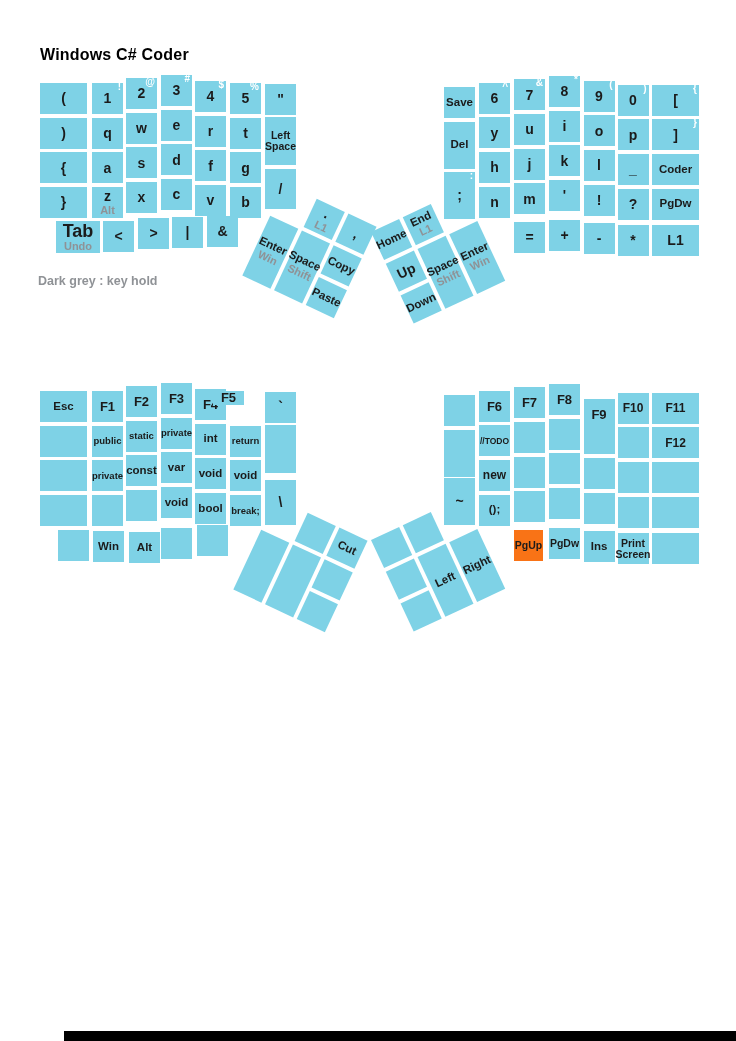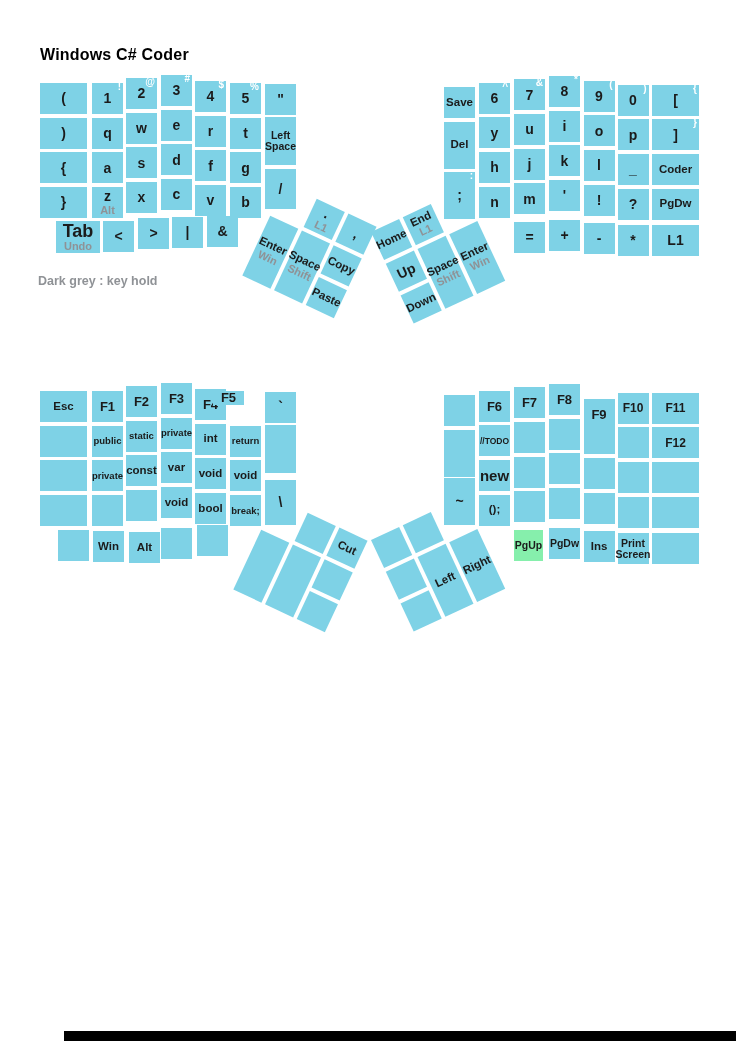--- a/index.html
+++ b/index.html
@@ -362,21 +362,21 @@
     <div class="key" style="left: 444px; top: 478px; width: 31px; height: 47px; background: rgb(126, 210, 230); color: rgb(27, 27, 27);">
       <div class="klabel" style="font-size: 14px;">~</div>
     </div>
     <div class="key" style="left: 479px; top: 390.7px; width: 31px; height: 31px; background: rgb(126, 210, 230); color: rgb(27, 27, 27);">
       <div class="klabel" style="font-size: 13px;">F6</div>
     </div>
     <div class="key" style="left: 479px; top: 425.4px; width: 31px; height: 31px; background: rgb(126, 210, 230); color: rgb(27, 27, 27);">
       <div class="klabel" style="font-size: 8.5px;">//TODO</div>
     </div>
     <div class="key" style="left: 479px; top: 460.1px; width: 31px; height: 31px; background: rgb(126, 210, 230); color: rgb(27, 27, 27);">
-      <div class="klabel" style="font-size: 15px;">new</div>
+      <div class="klabel" style="font-size: 12px;">new</div>
     </div>
     <div class="key" style="left: 479px; top: 494.8px; width: 31px; height: 31px; background: rgb(126, 210, 230); color: rgb(27, 27, 27);">
       <div class="klabel" style="font-size: 11.5px;">();</div>
     </div>
     <div class="key" style="left: 514px; top: 387.3px; width: 31px; height: 31px; background: rgb(126, 210, 230); color: rgb(27, 27, 27);">
       <div class="klabel" style="font-size: 13px;">F7</div>
     </div>
     <div class="key" style="left: 514px; top: 422px; width: 31px; height: 31px; background: rgb(126, 210, 230); color: rgb(27, 27, 27);"></div>
     <div class="key" style="left: 514px; top: 456.7px; width: 31px; height: 31px; background: rgb(126, 210, 230); color: rgb(27, 27, 27);"></div>
     <div class="key" style="left: 514px; top: 491.4px; width: 31px; height: 31px; background: rgb(126, 210, 230); color: rgb(27, 27, 27);"></div>
@@ -399,21 +399,21 @@
     <div class="key" style="left: 617.5px; top: 461.9px; width: 31px; height: 31px; background: rgb(126, 210, 230); color: rgb(27, 27, 27);"></div>
     <div class="key" style="left: 617.5px; top: 496.6px; width: 31px; height: 31px; background: rgb(126, 210, 230); color: rgb(27, 27, 27);"></div>
     <div class="key" style="left: 652px; top: 392.5px; width: 47px; height: 31px; background: rgb(126, 210, 230); color: rgb(27, 27, 27);">
       <div class="klabel" style="font-size: 12px;">F11</div>
     </div>
     <div class="key" style="left: 652px; top: 427.2px; width: 47px; height: 31px; background: rgb(126, 210, 230); color: rgb(27, 27, 27);">
       <div class="klabel" style="font-size: 12px;">F12</div>
     </div>
     <div class="key" style="left: 652px; top: 461.9px; width: 47px; height: 31px; background: rgb(126, 210, 230); color: rgb(27, 27, 27);"></div>
     <div class="key" style="left: 652px; top: 496.6px; width: 47px; height: 31px; background: rgb(126, 210, 230); color: rgb(27, 27, 27);"></div>
-    <div class="key" style="left: 514px; top: 530px; width: 29px; height: 31px; background: #86efac; color: rgb(27, 27, 27);">
+    <div class="key" style="left: 514px; top: 530px; width: 29px; height: 31px; background: #f97316; color: rgb(27, 27, 27);">
       <div class="klabel" style="font-size: 10.5px;">PgUp</div>
     </div>
     <div class="key" style="left: 549px; top: 527.5px; width: 31px; height: 31px; background: rgb(126, 210, 230); color: rgb(27, 27, 27);">
       <div class="klabel" style="font-size: 10.5px;">PgDw</div>
     </div>
     <div class="key" style="left: 583.5px; top: 531px; width: 31px; height: 31px; background: rgb(126, 210, 230); color: rgb(27, 27, 27);">
       <div class="klabel" style="font-size: 11.5px;">Ins</div>
     </div>
     <div class="key" style="left: 617.5px; top: 533px; width: 31px; height: 31px; background: rgb(126, 210, 230); color: rgb(27, 27, 27);">
       <div class="klabel" style="font-size: 10.5px;">Print

